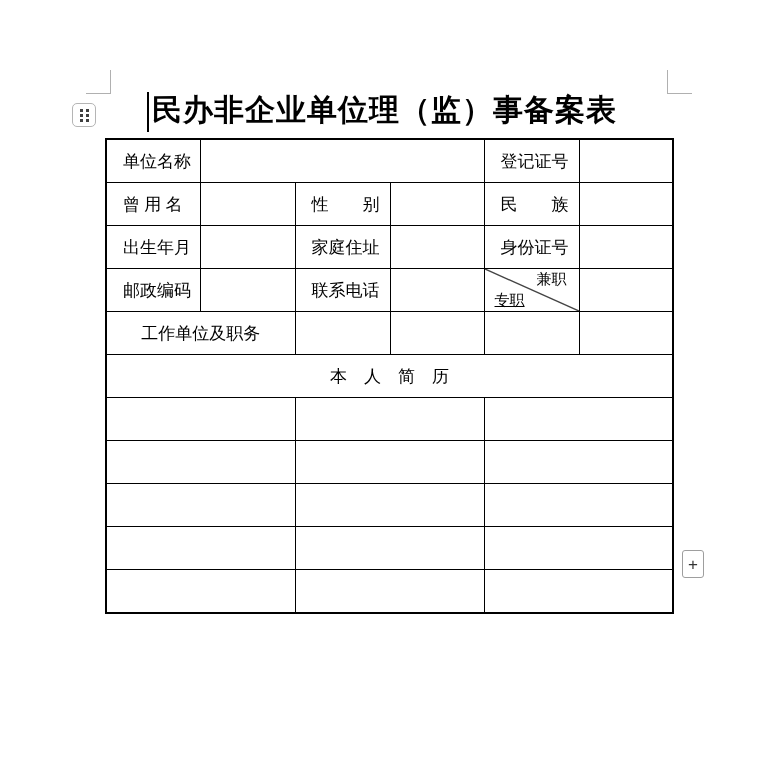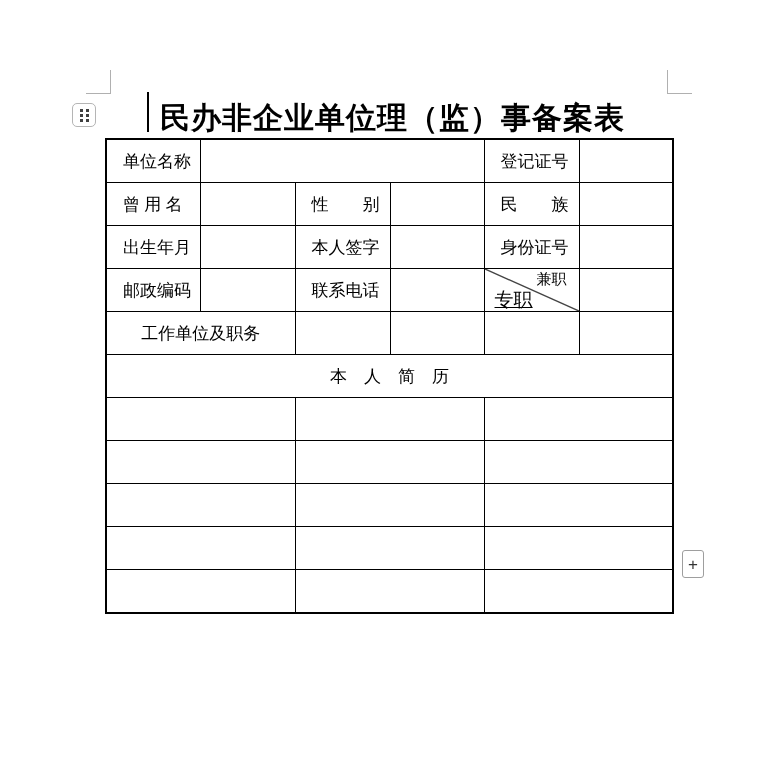--- a/index.html
+++ b/index.html
@@ -17,38 +17,38 @@
   .drag-handle { position:absolute; left:72px; top:103px; width:24px; height:24px;
     border:1px solid #b5b5b5; border-radius:5px; background:#fff;
     display:flex; align-items:center; justify-content:center; cursor:move; box-sizing:border-box; }
   .dots { display:grid; grid-template-columns:repeat(2,3px); grid-auto-rows:3px; gap:2px 3px; }
   .dot { width:3px; height:3px; background:#3f3f3f; }
 
   
   .cursor { position:absolute; left:147px; top:92px; width:2px; height:40px; background:#000; }
 
   
-  .title { position:absolute; left:152px; top:90px; margin:8px; white-space:nowrap;
+  .title { position:absolute; left:152px; top:90px; margin:0; white-space:nowrap;
     font-family:"Liberation Sans", sans-serif; font-weight:700; font-size:30px;
     letter-spacing:1px; color:#000; }
 
   
   .form-table { position:absolute; left:105px; top:138px; width:567px;
     border-collapse:collapse; table-layout:fixed; font-size:17px;
     border:2px solid #000; }
   .form-table td { border:1px solid #000; padding:0; vertical-align:middle;
     height:42px; overflow:hidden; }
   td.lab { padding-left:16px; text-align:left; white-space:nowrap; }
   td.cen { text-align:center; }
 
   
   .diag { position:relative; }
   .diag svg { position:absolute; left:0; top:0; width:100%; height:100%; display:block; }
   .diag .diag-top { position:absolute; top:0; right:12px; font-size:15px; line-height:20px; }
-  .diag .diag-bottom { position:absolute; bottom:1px; left:10px; font-size:19px; line-height:20px;text-decoration:underline; }
+  .diag .diag-bottom { position:absolute; bottom:1px; left:10px; font-size:15px; line-height:20px;text-decoration:underline; }
 
   
   .add-btn { position:absolute; left:682px; top:550px; width:22px; height:28px;
     border:1px solid #9e9e9e; border-radius:3px; background:#fff; color:#333;
     font-family:"Liberation Sans", sans-serif; font-size:17px; line-height:1;
     display:flex; align-items:center; justify-content:center; padding:0; cursor:pointer; box-sizing:border-box; }
 </style>
 </head>
 <body>
 
@@ -92,21 +92,21 @@
         <td class="lab">曾 用 名</td>
         <td></td>
         <td class="lab">性　　别</td>
         <td></td>
         <td class="lab">民　　族</td>
         <td></td>
       </tr>
       <tr>
         <td class="lab">出生年月</td>
         <td></td>
-        <td class="lab">本人签字</td>
+        <td class="lab">家庭住址</td>
         <td></td>
         <td class="lab">身份证号</td>
         <td></td>
       </tr>
       <tr>
         <td class="lab">邮政编码</td>
         <td></td>
         <td class="lab">联系电话</td>
         <td></td>
         <td class="diag">

